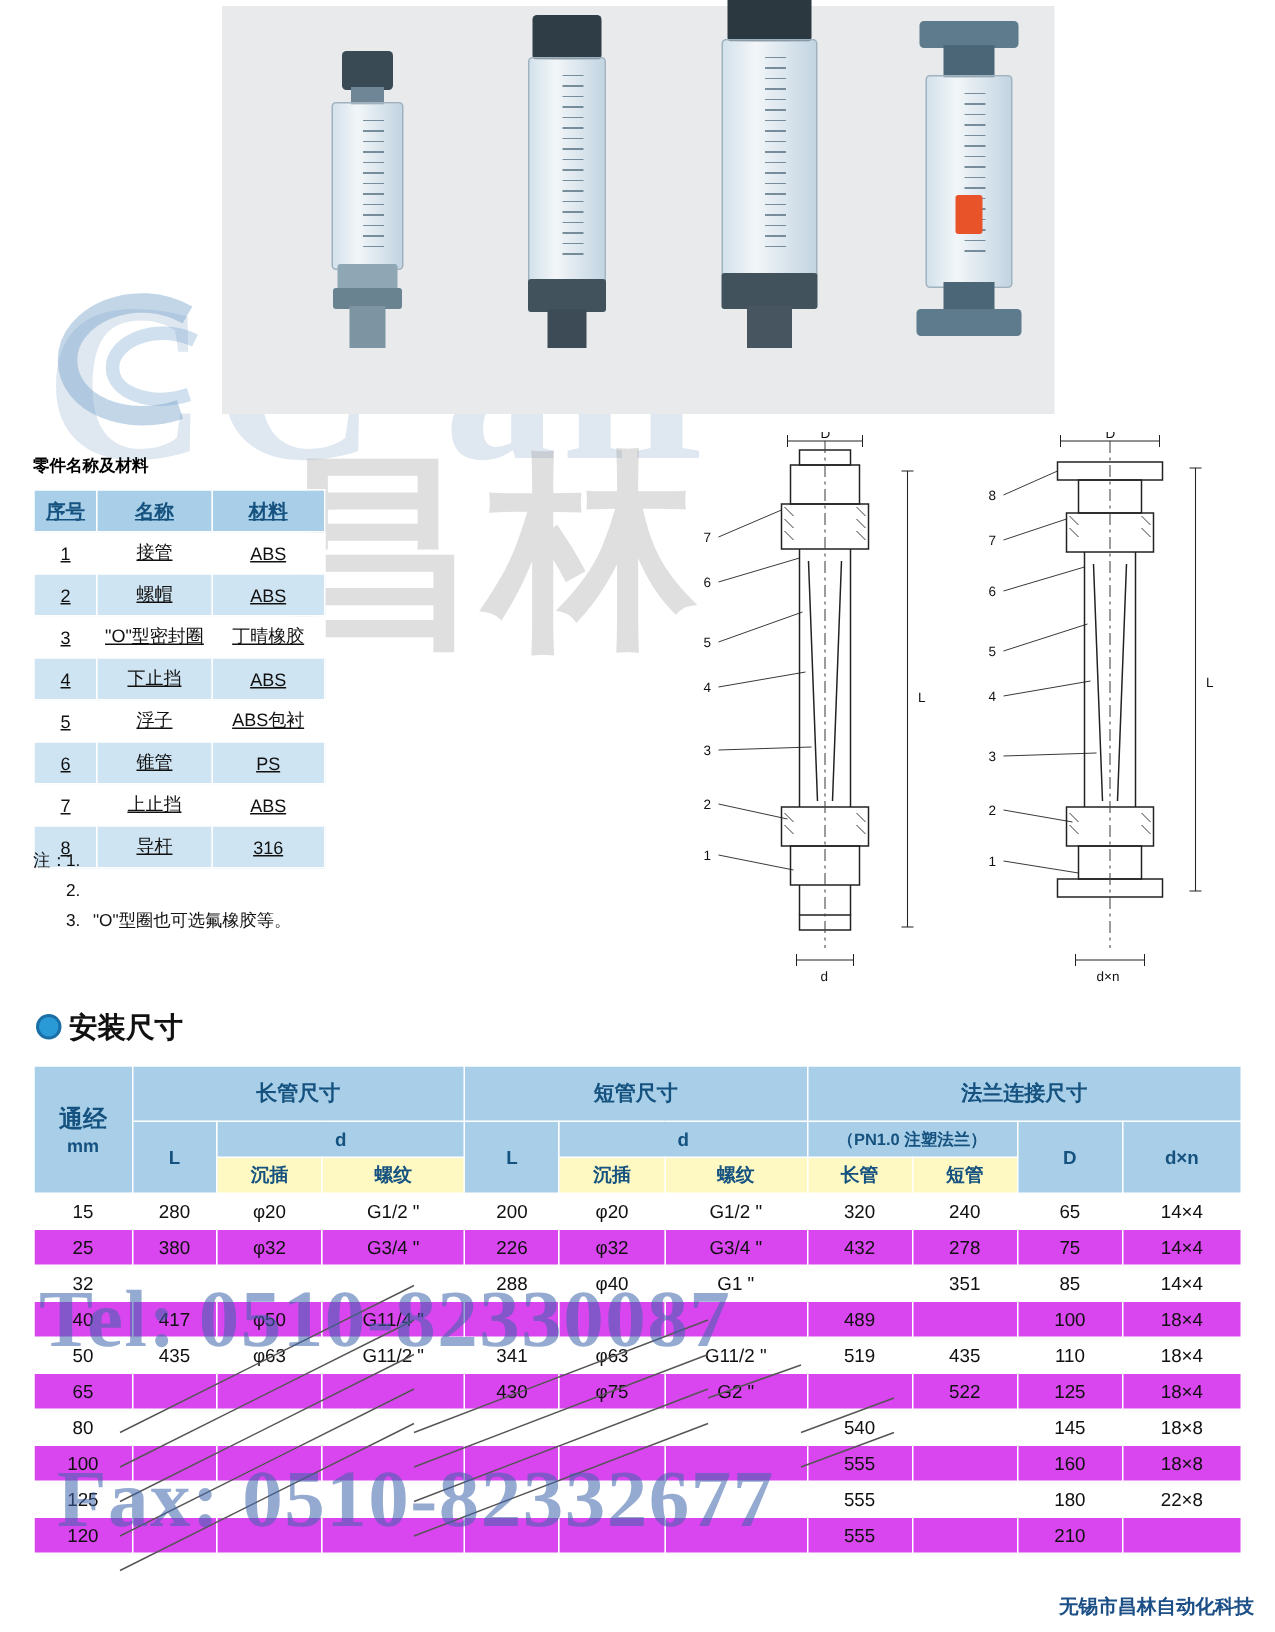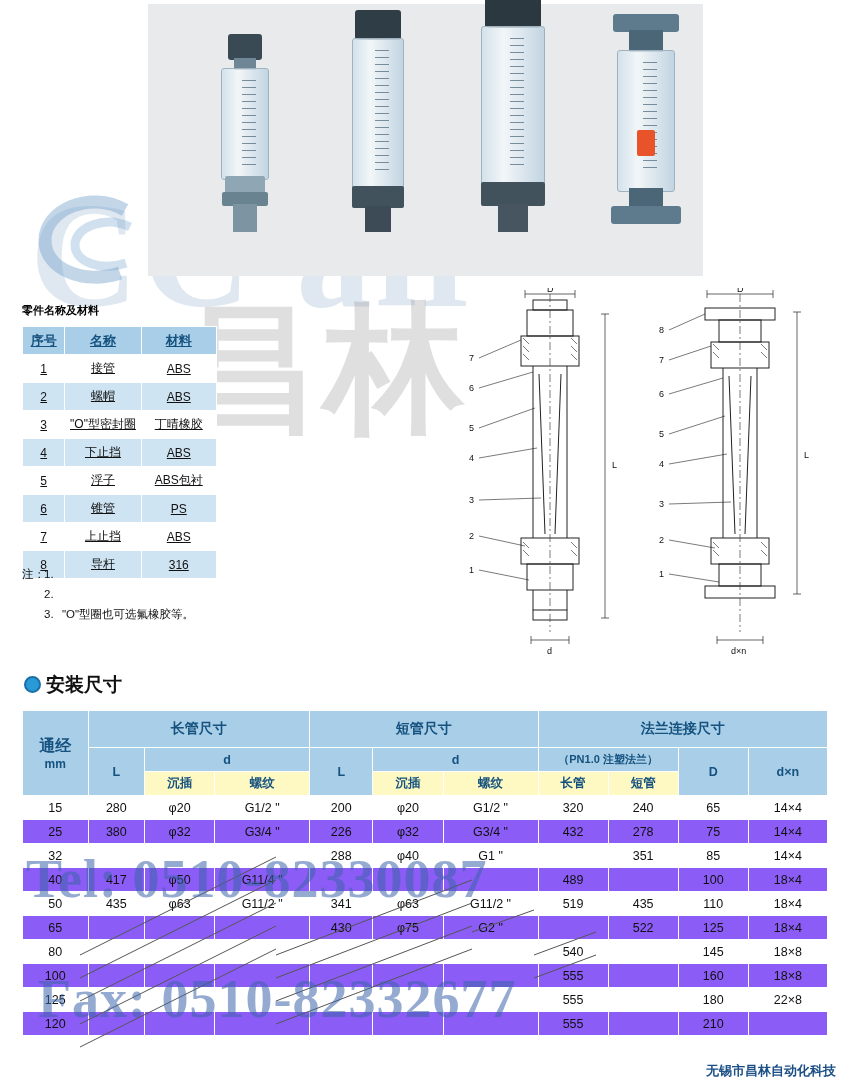--- a/index.html
+++ b/index.html
@@ -82,21 +82,21 @@
   .inst{
     position:absolute;left:22px;top:710px;width:806px;font-size:12.5px;
   }
   .inst td,.inst th{
     border:1px solid #ffffff;text-align:center;color:#111;font-weight:normal;
     padding:0;height:23px;
   }
   .inst .h{background:#a9cfe8;color:#15527f;font-weight:bold;}
   .inst .h2{background:#fef9c3;color:#15527f;font-weight:bold;}
   .inst .b-odd{background:#ffffff;}
-  .inst .b-even{background:#8b5cf6;}
+  .inst .b-even{background:#d946ef;}
   .inst .big{font-size:16px;font-weight:bold;}
   .inst .mid{font-size:14px;}
   .dline{
     position:absolute;pointer-events:none;left:0;top:0;
   }
   
   .phone{
     position:absolute;font-family:"Liberation Serif","DejaVu Serif",serif;
     font-size:54px;font-weight:bold;color:rgba(60,100,170,0.55);white-space:nowrap;
     pointer-events:none;letter-spacing:1px;

